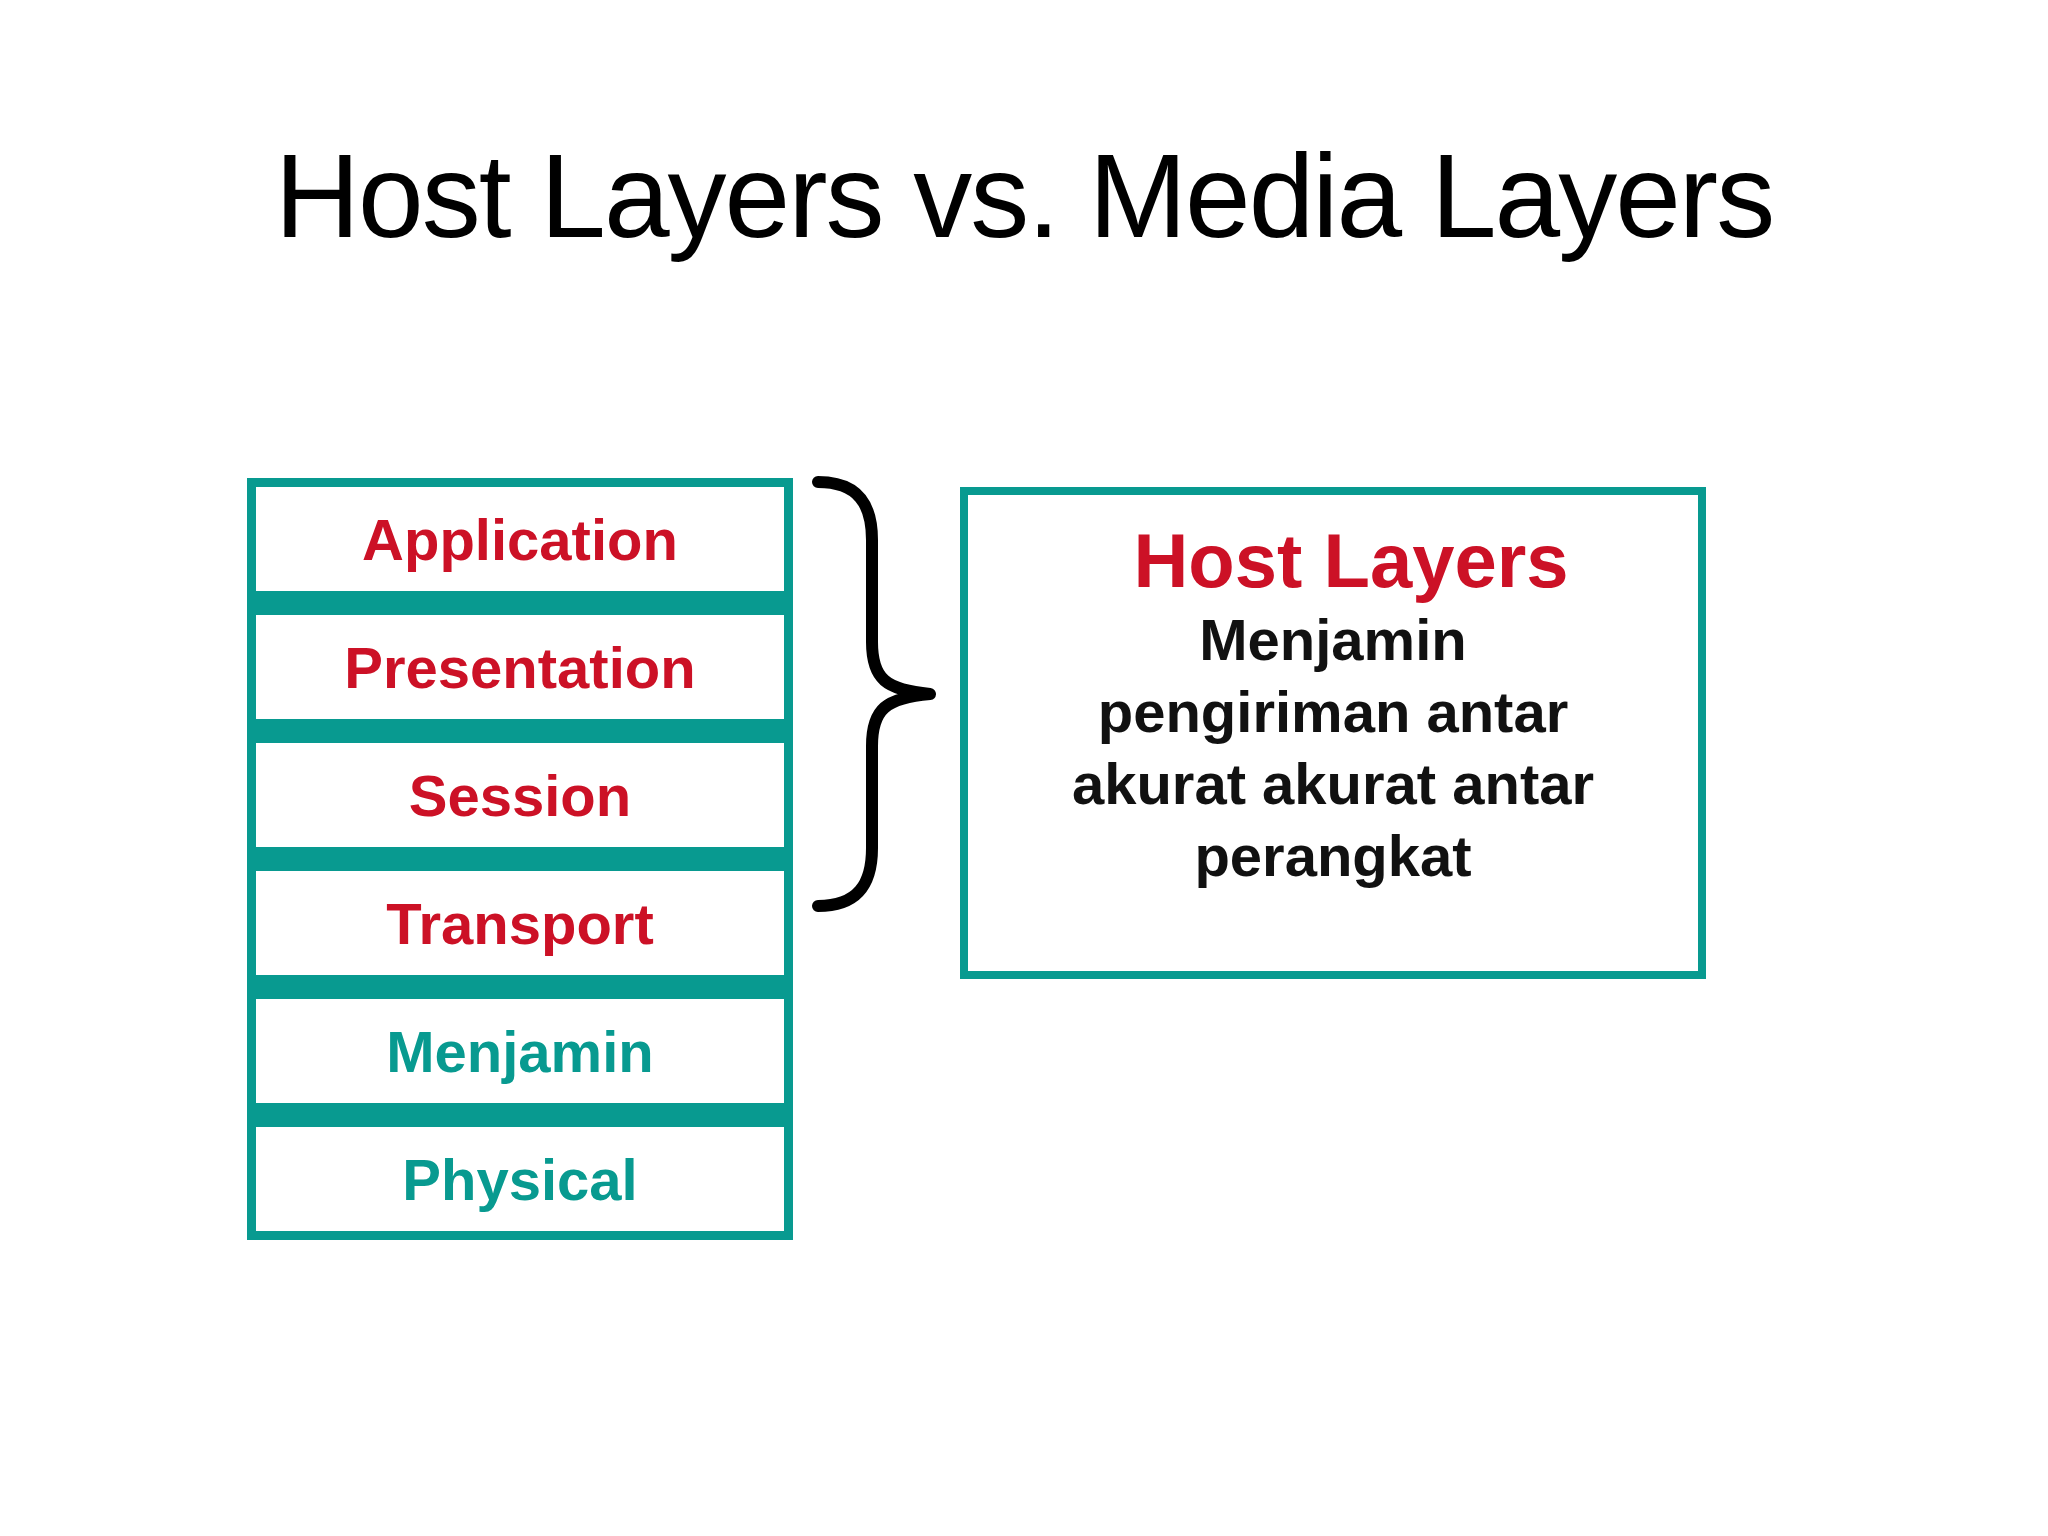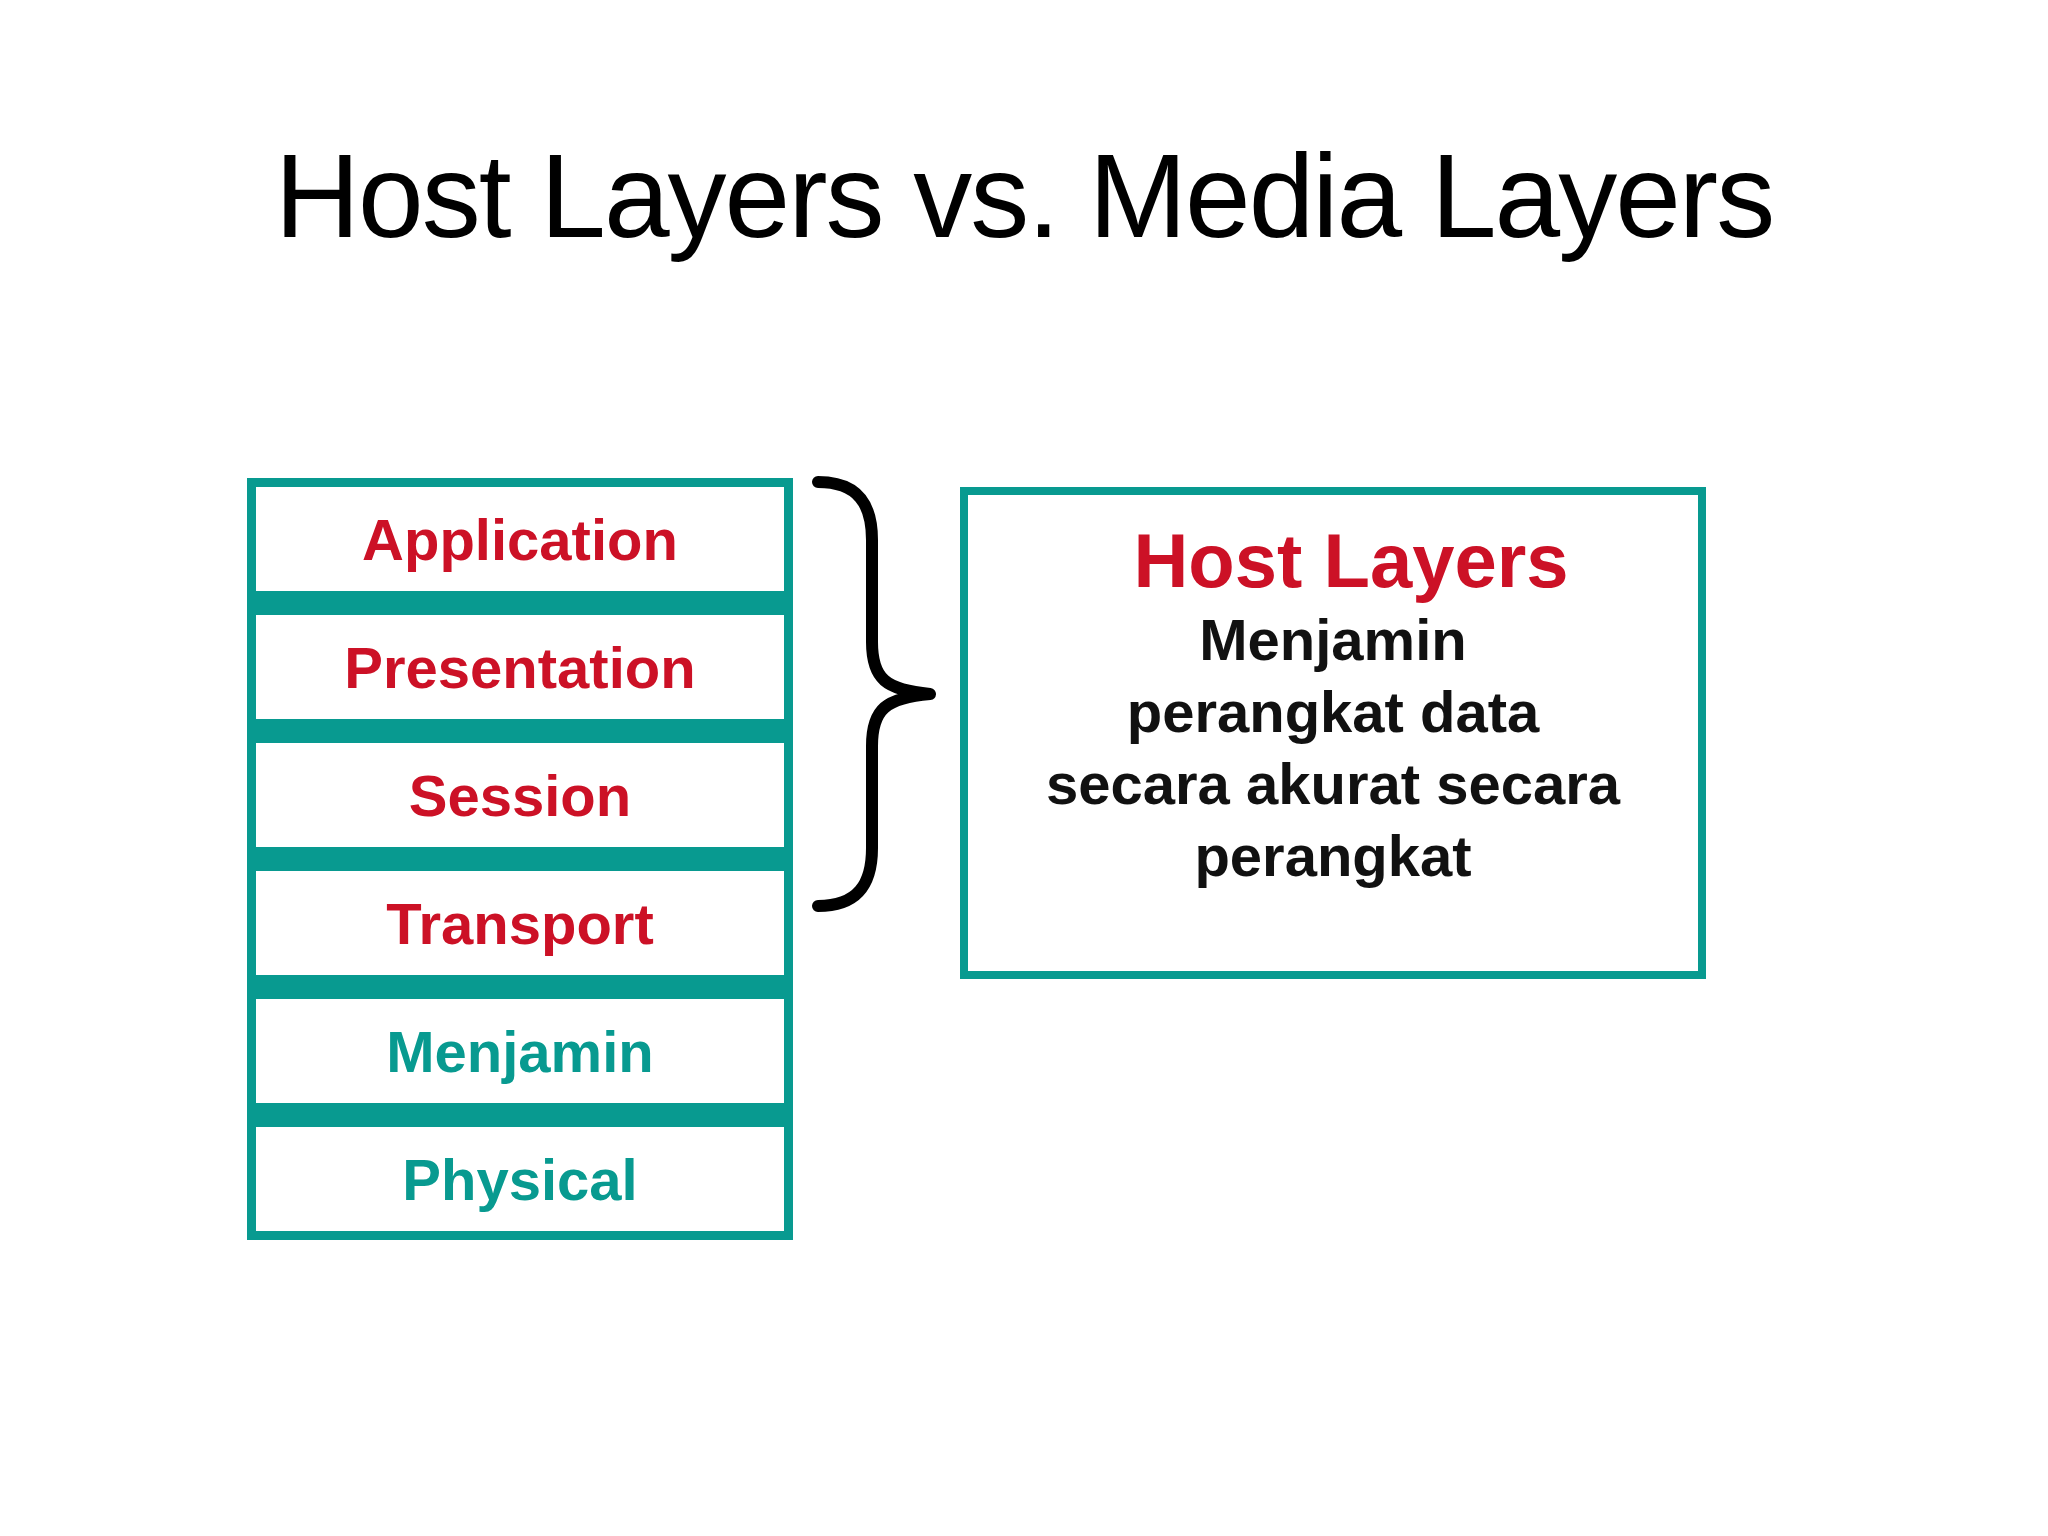--- a/index.html
+++ b/index.html
@@ -100,19 +100,19 @@
              C 66,205 80,216 124,220
              C 80,224 66,235 66,272
              L 66,374
              C 66,410 52,432 12,432" fill="none" stroke="#000000" stroke-width="12" stroke-linecap="round" stroke-linejoin="round"></path>
   </svg>
 
   <div class="host-box">
     <div class="host-box-title">Host Layers</div>
     <div class="host-box-desc">
       <div>Menjamin</div>
-      <div>perangkat data</div>
-      <div>secara akurat secara</div>
+      <div>pengiriman antar</div>
+      <div>akurat akurat antar</div>
       <div>perangkat</div>
     </div>
   </div>
 
 </div>
 
 </body></html>

